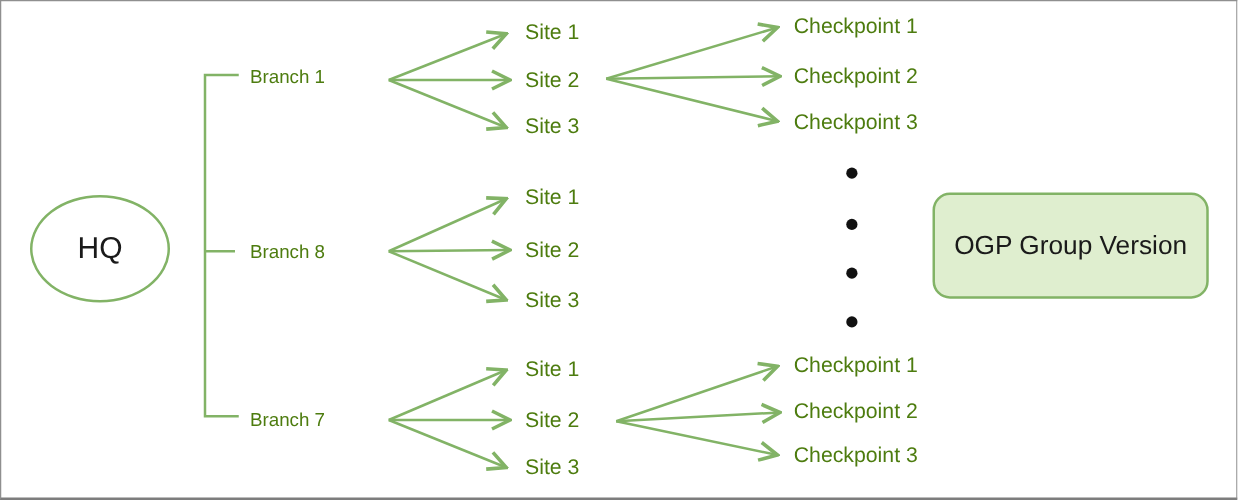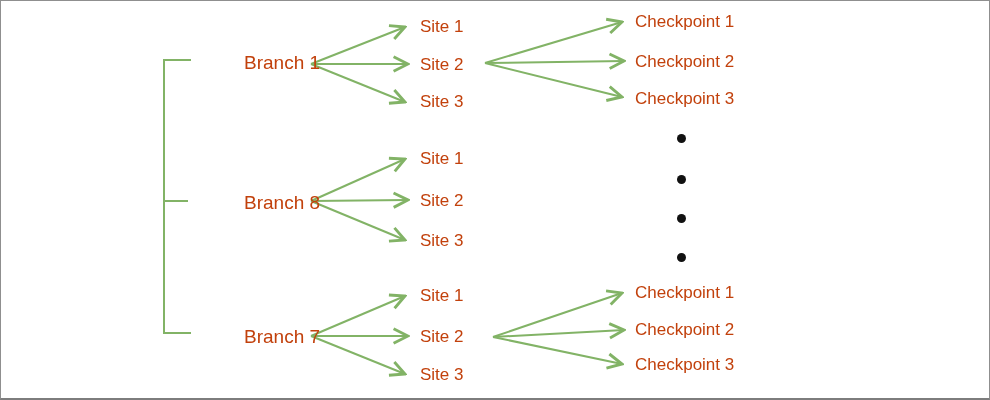--- a/index.html
+++ b/index.html
@@ -18,23 +18,23 @@
   svg.connectors {
     position: absolute;
     left: 0; top: 0;
     width: 990px; height: 400px;
   }
   .lbl {
     position: absolute;
     transform: translateY(-50%);
     white-space: nowrap;
     line-height: 1;
-    color: #c2410c;
+    color: #4d7c0f;
   }
-  .branch-lbl   { font-size: 19px; margin-left: 44px; }
+  .branch-lbl   { font-size: 15px; }
   .site-lbl     { font-size: 17px; }
   .chkpt-lbl    { font-size: 17px; }
   .hq-node {
     position: absolute;
     left: 23px; top: 155px;
     width: 112px; height: 86px;
     box-sizing: border-box;
     border: 2px solid #82b366;
     border-radius: 50%;
     background: #ffffff;
@@ -101,20 +101,23 @@
       <line x1="310" y1="335" x2="404" y2="373" marker-end="url(#arrow)"></line>
     </g>
 
     <g stroke="#82b366" stroke-width="2" fill="none">
       <line x1="492" y1="336" x2="621" y2="292" marker-end="url(#arrow)"></line>
       <line x1="492" y1="336" x2="623" y2="329" marker-end="url(#arrow)"></line>
       <line x1="492" y1="336" x2="621" y2="363" marker-end="url(#arrow)"></line>
     </g>
   </svg>
 
+  <div class="hq-node">
+    <span>HQ</span>
+  </div>
 
   <div class="lbl branch-lbl" style="left:199px; top:61px">Branch 1</div>
   <div class="lbl branch-lbl" style="left:199px; top:201px">Branch 8</div>
   <div class="lbl branch-lbl" style="left:199px; top:335px">Branch 7</div>
 
   <div class="lbl site-lbl" style="left:419px; top:25px">Site 1</div>
   <div class="lbl site-lbl" style="left:419px; top:63px">Site 2</div>
   <div class="lbl site-lbl" style="left:419px; top:100px">Site 3</div>
 
   <div class="lbl site-lbl" style="left:419px; top:157px">Site 1</div>
@@ -131,14 +134,17 @@
 
   <div class="lbl chkpt-lbl" style="left:634px; top:291px">Checkpoint 1</div>
   <div class="lbl chkpt-lbl" style="left:634px; top:328px">Checkpoint 2</div>
   <div class="lbl chkpt-lbl" style="left:634px; top:363px">Checkpoint 3</div>
 
   <div class="dot" style="left:676px; top:133px"></div>
   <div class="dot" style="left:676px; top:174px"></div>
   <div class="dot" style="left:676px; top:213px"></div>
   <div class="dot" style="left:676px; top:252px"></div>
 
+  <div class="ogp-box">
+    <span>OGP Group Version</span>
+  </div>
 
 </div>
 
 </body></html>

